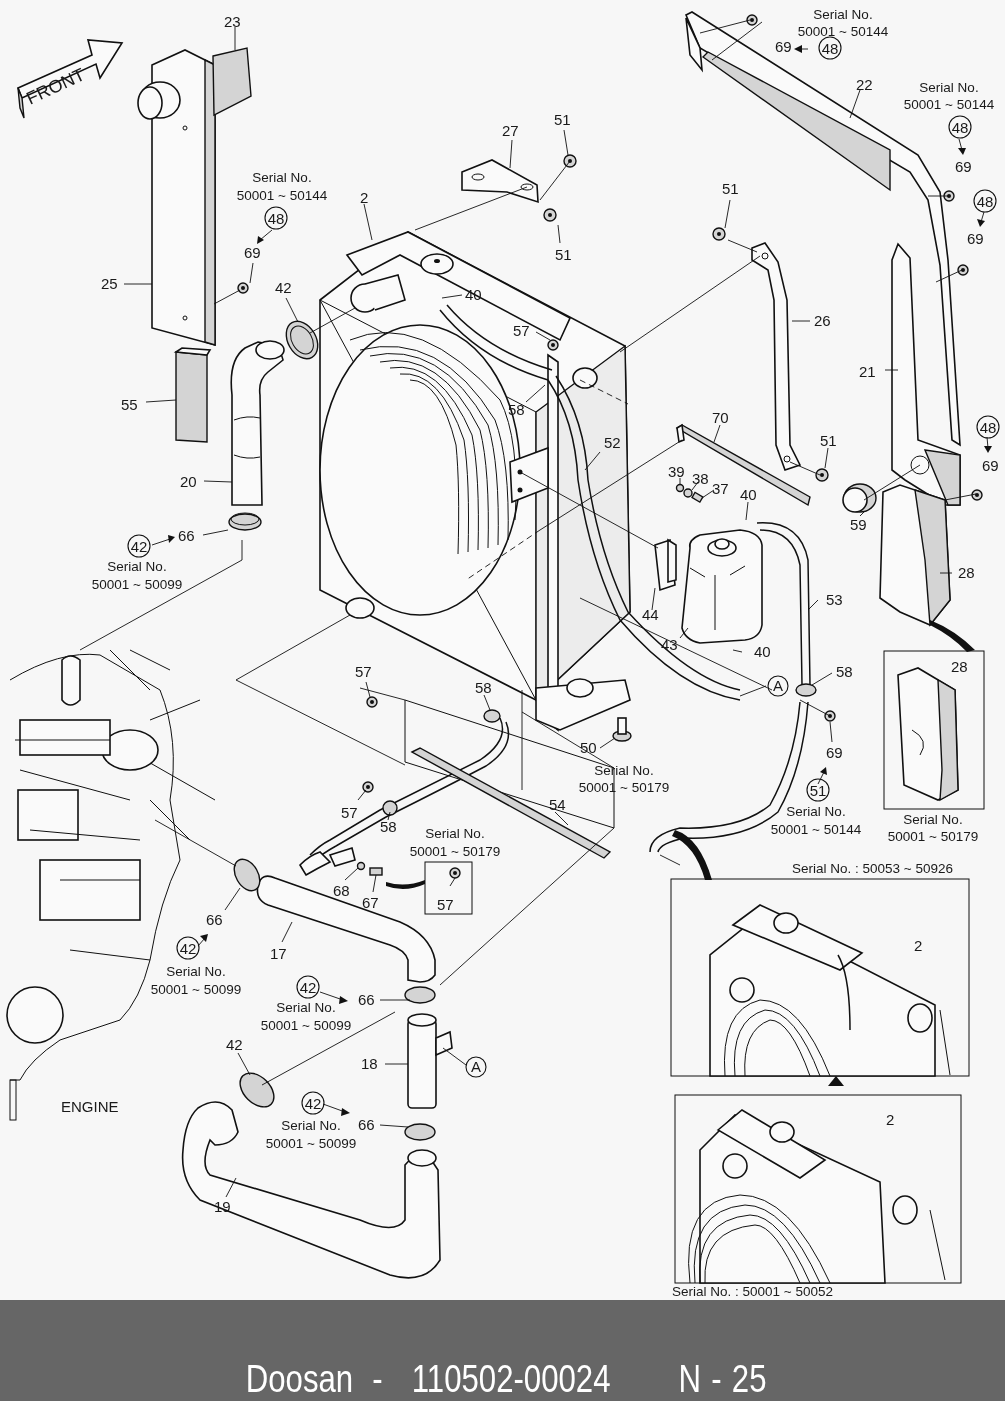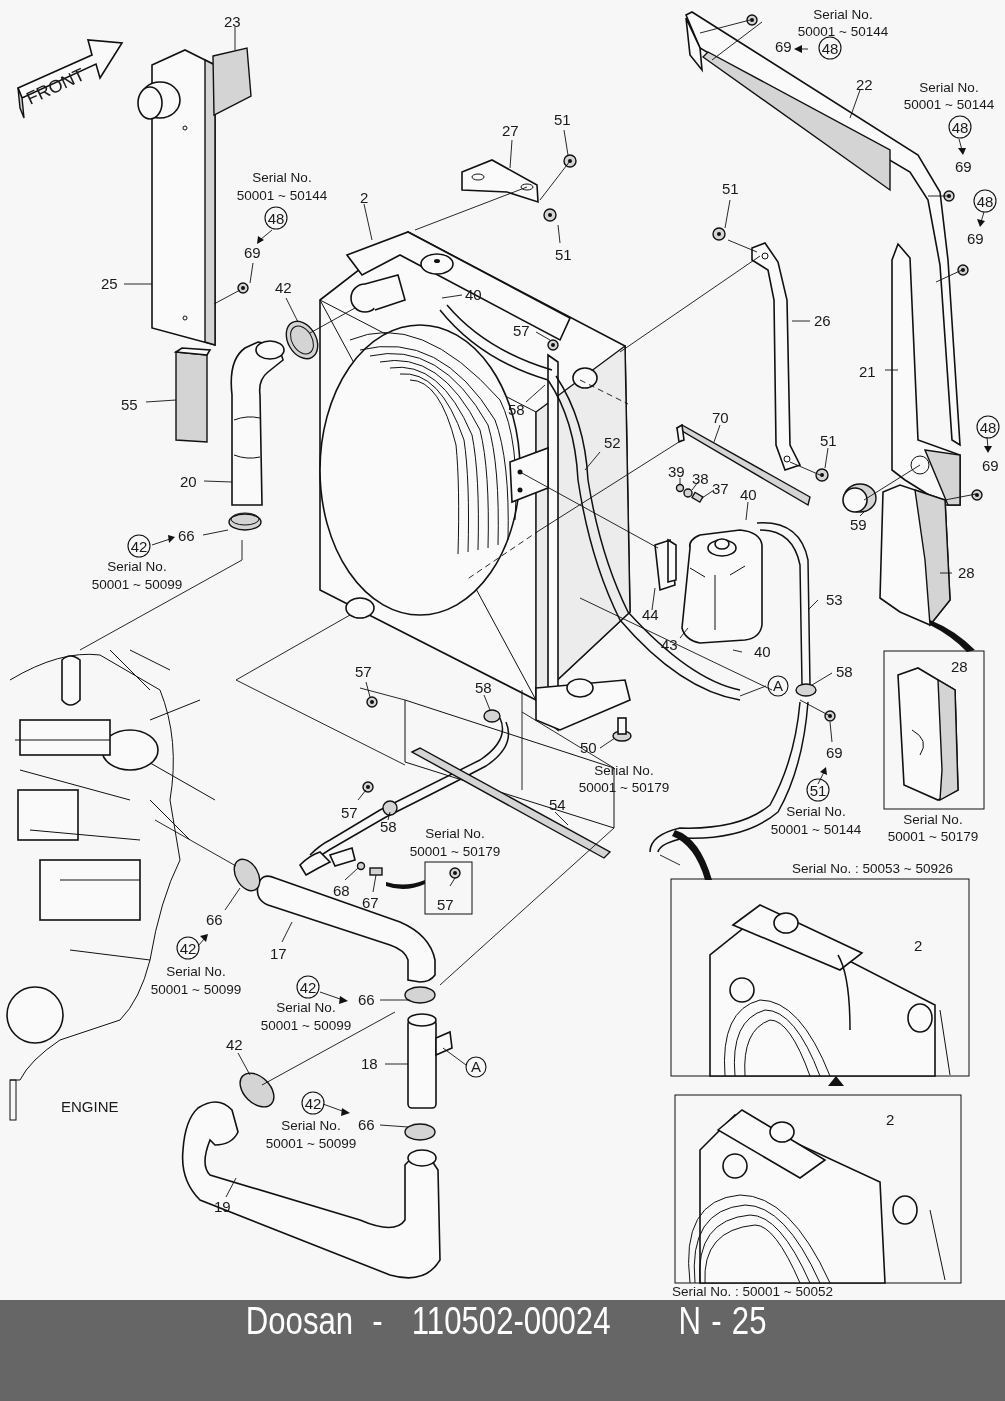--- a/index.html
+++ b/index.html
@@ -13,21 +13,21 @@
   .front-txt { font-size:18px; }
   .part { fill:#fafafa; stroke:#111; stroke-width:1.6; }
   .part-g { fill:#d4d4d4; stroke:#111; stroke-width:1.4; }
   .thin { fill:none; stroke:#111; stroke-width:1; }
   .hose { fill:none; stroke:#111; stroke-width:1.5; }
   .leader { fill:none; stroke:#111; stroke-width:0.9; }
   .dash { fill:none; stroke:#111; stroke-width:0.9; stroke-dasharray:6 4; }
   .blk { fill:#111; stroke:none; }
   .circ { fill:none; stroke:#111; stroke-width:1.1; }
   #footer { position:absolute; left:0; top:1300px; width:1005px; height:101px;
-            background:#666666; display:flex; align-items:flex-start; justify-content:center;
+            background:#666666; display:flex; align-items:flex-end; justify-content:center;
             color:#ffffff; font-size:38px; font-family:"Liberation Sans", sans-serif; }
   #footer span { display:inline-block; transform:scaleX(0.82); transform-origin:center; white-space:pre; }
   #footer .gap { width:44px; display:inline-block; }
 </style>
 </head>
 <body>
 
 <svg id="diagram" viewBox="0 0 1005 1300" xmlns="http://www.w3.org/2000/svg">
 
   <g>

